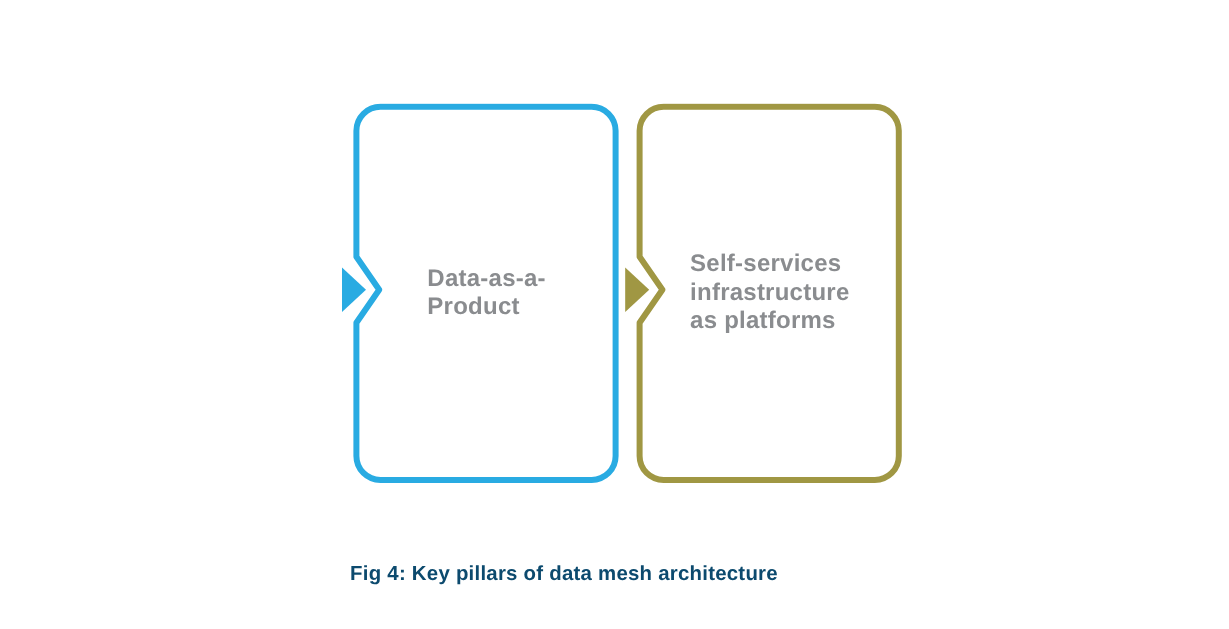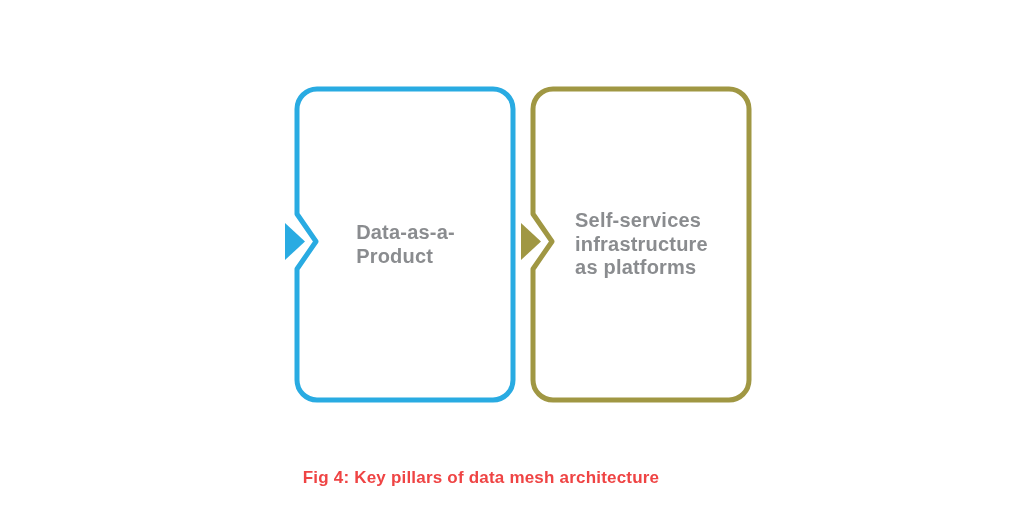--- a/index.html
+++ b/index.html
@@ -58,22 +58,21 @@
   }
   .caption {
     position: absolute;
     left: 0;
     top: 468px;
     width: 940px;
     text-align: center;
     font-size: 17px;
     font-weight: 700;
     letter-spacing: 0.2px;
-    color: #ef4444;
-    margin-left: 11px;
+    color: #0c4a6e;
   }
 </style>
 </head>
 <body>
 
 <div class="stage">
 
 
   <div class="card c2">
     <svg width="234" height="317" viewBox="0 0 234 317">

